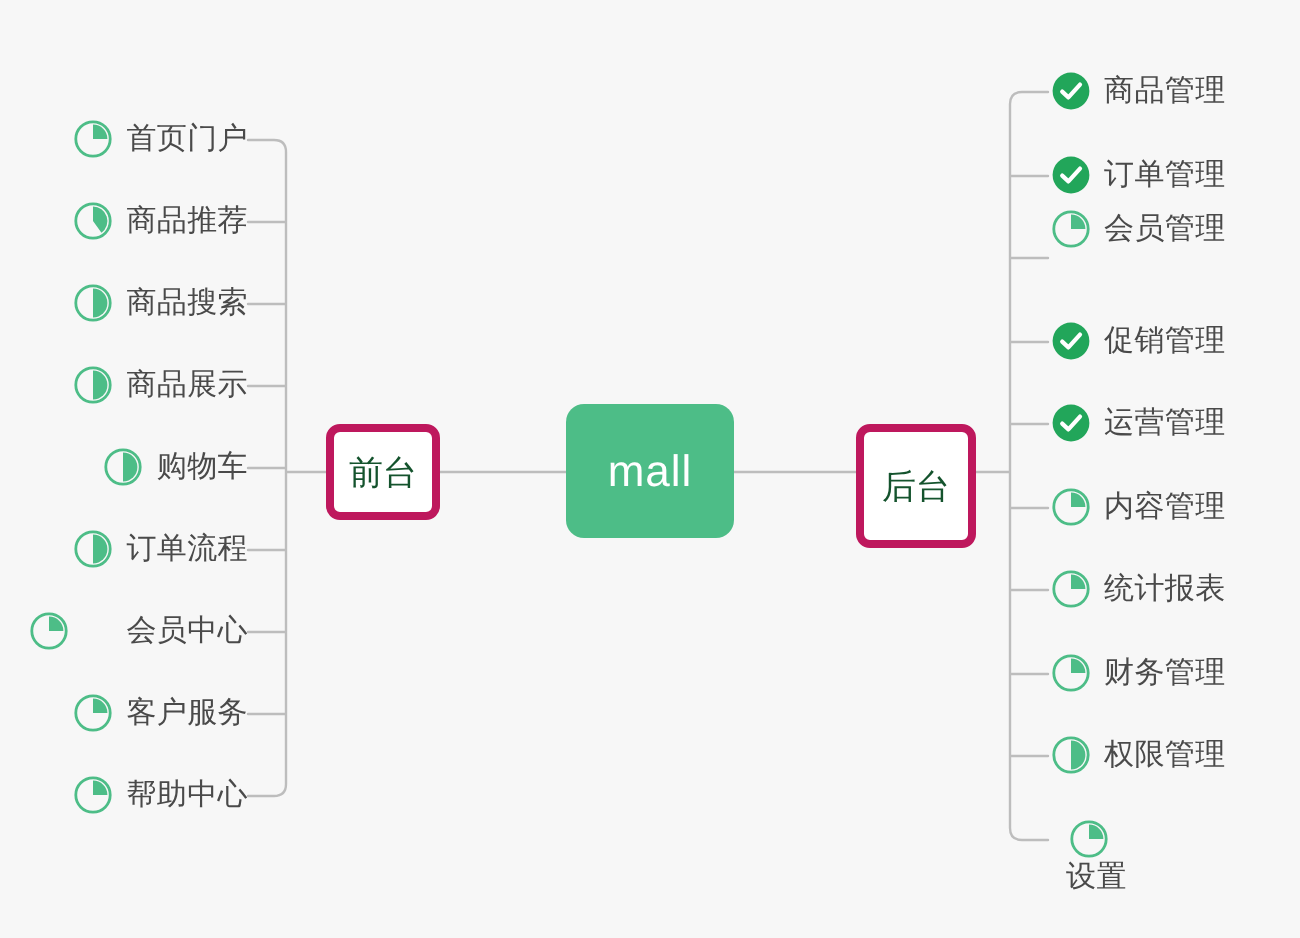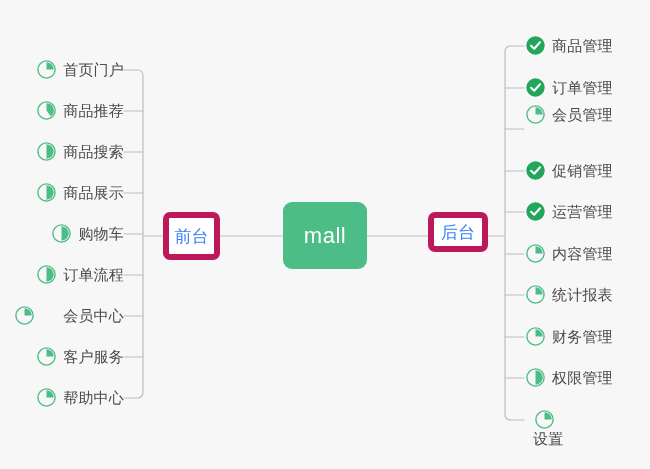--- a/index.html
+++ b/index.html
@@ -34,28 +34,28 @@
     white-space:nowrap;
     letter-spacing:.2px;
   }
   .row-left .lbl{margin-left:7px;}
   .row-right .lbl{margin-left:7px;}
 
   
   .midbox{
     position:absolute;z-index:3;
     background:#ffffff;
-    border:6px solid #be185d;
+    border:4px solid #be185d;
     border-radius:7px;
     display:flex;align-items:center;justify-content:center;
-    font-size:17px;color:#3b82f6;
+    font-size:17px;color:#14532d;
     box-sizing:border-box;
   }
   #node-front{left:163px;top:212px;width:57px;height:48px;}
-  #node-back{left:428px;top:212px;width:60px;height:40px;}
+  #node-back{left:428px;top:212px;width:60px;height:62px;}
 
   #node-root{
     position:absolute;z-index:3;
     left:283px;top:202px;width:84px;height:67px;
     background:#4dbd87;
     border-radius:9px;
     display:flex;align-items:center;justify-content:center;
     font-size:22px;color:#ffffff;
     letter-spacing:.5px;
     box-sizing:border-box;

